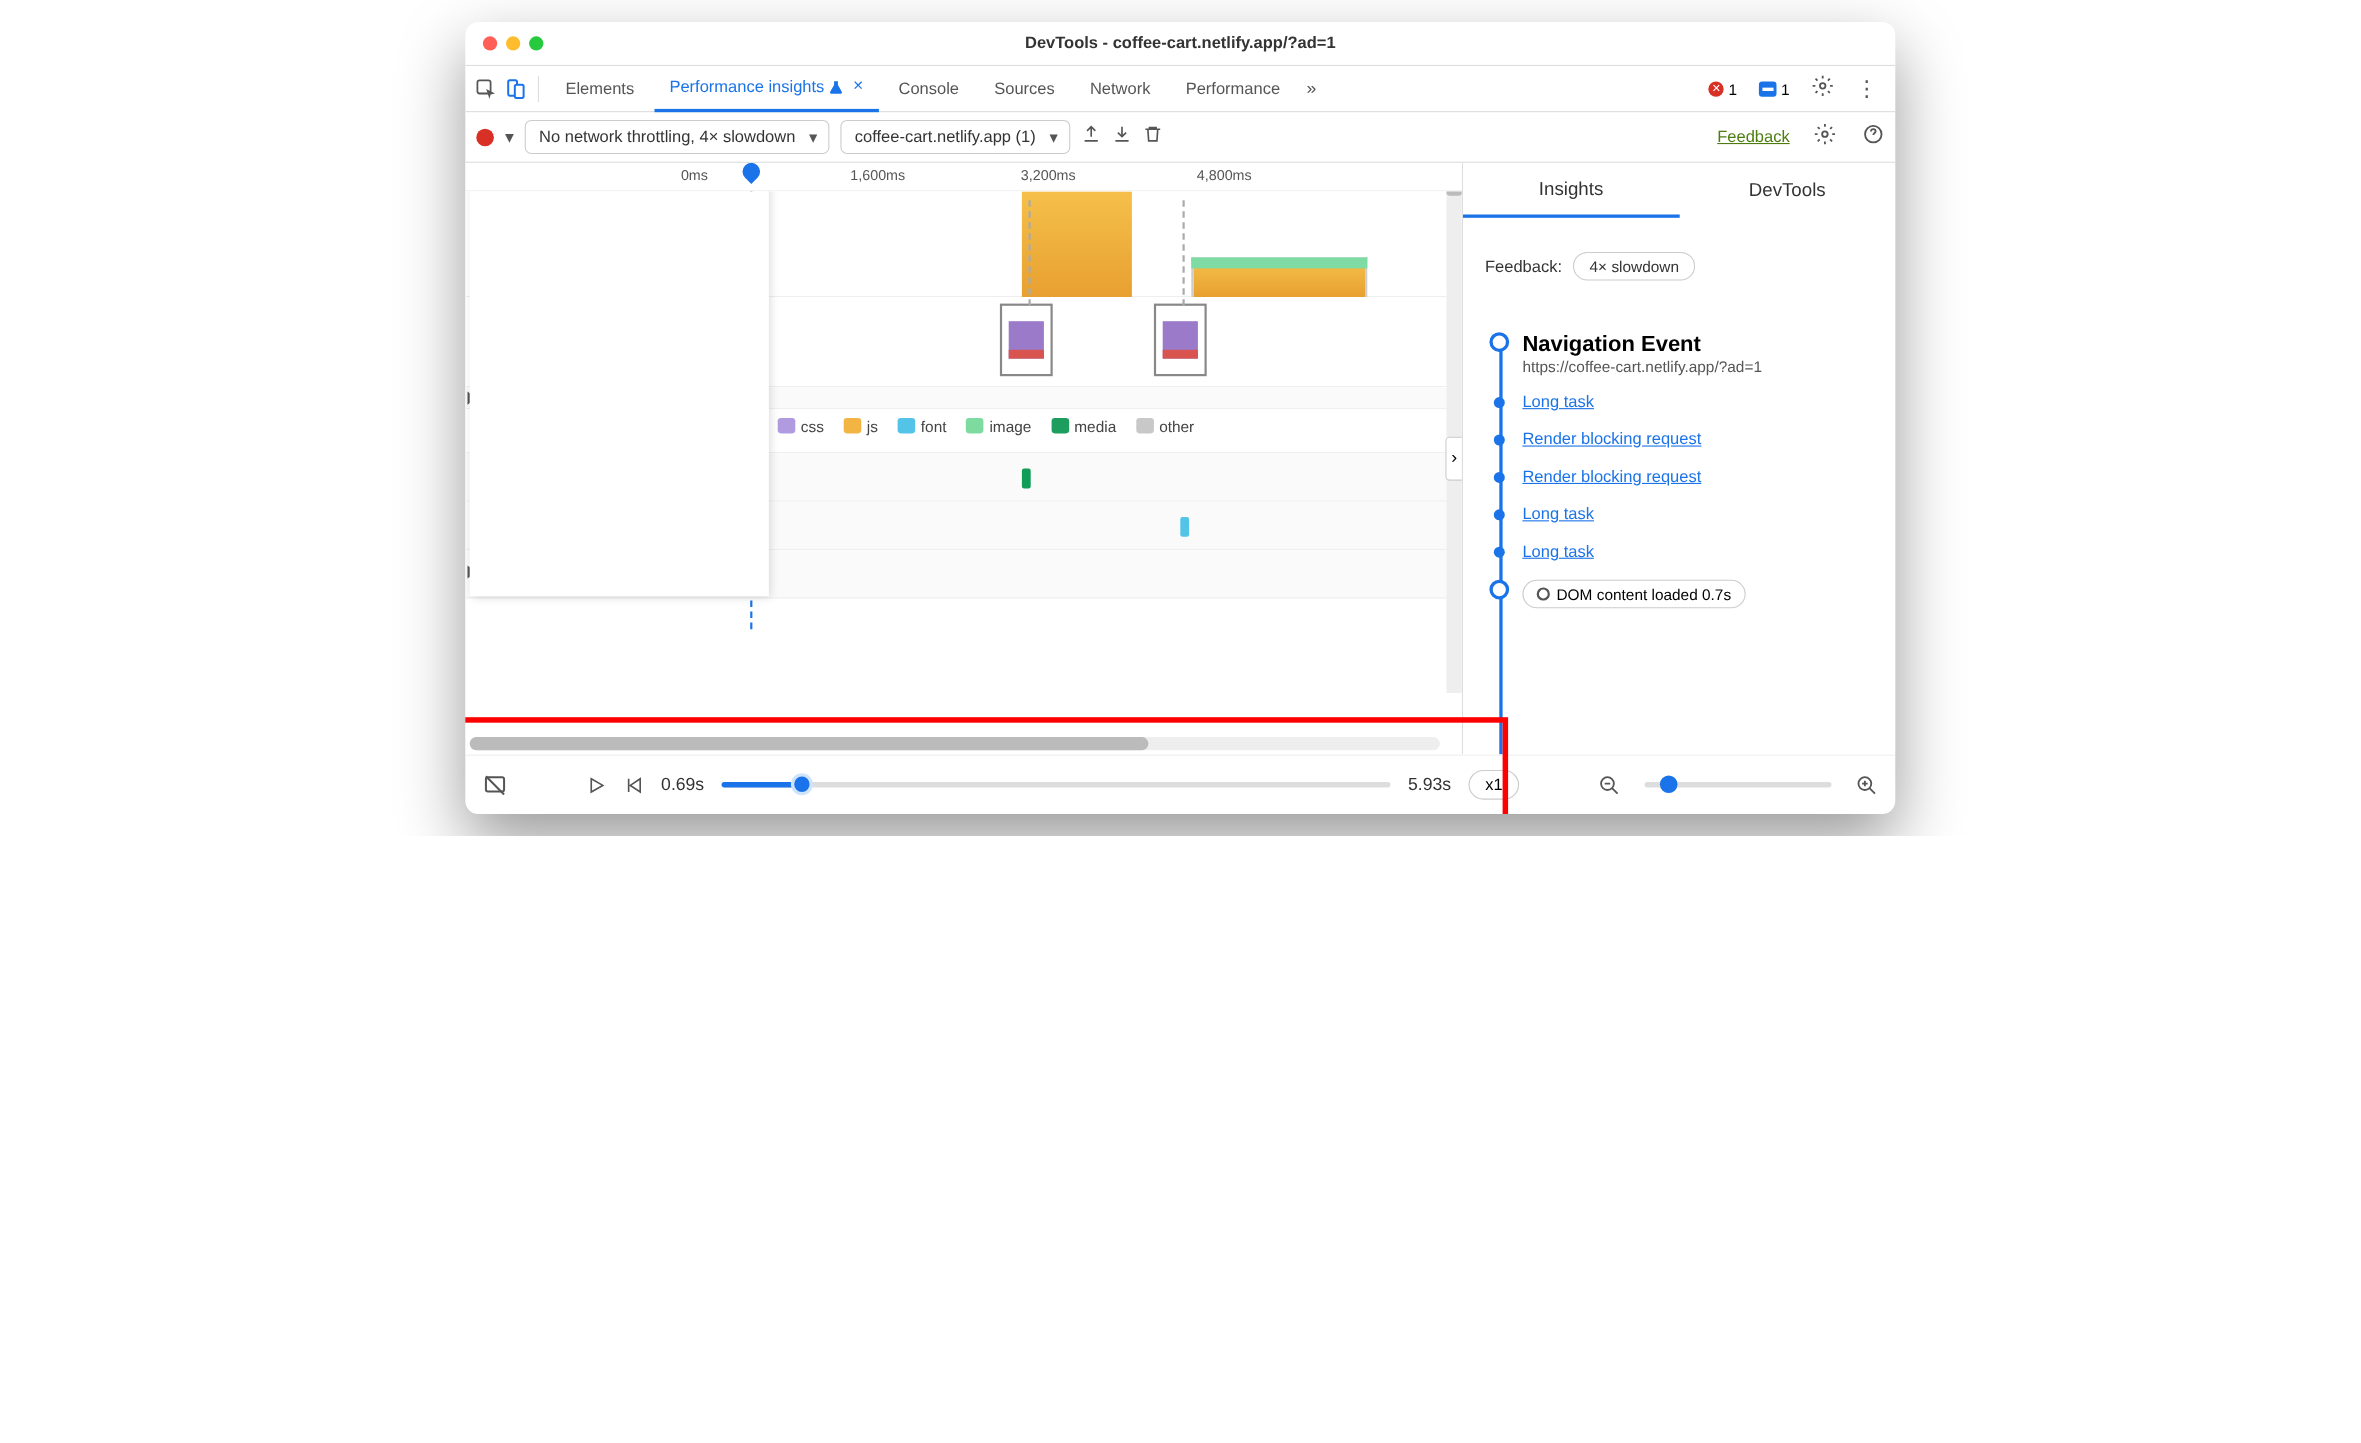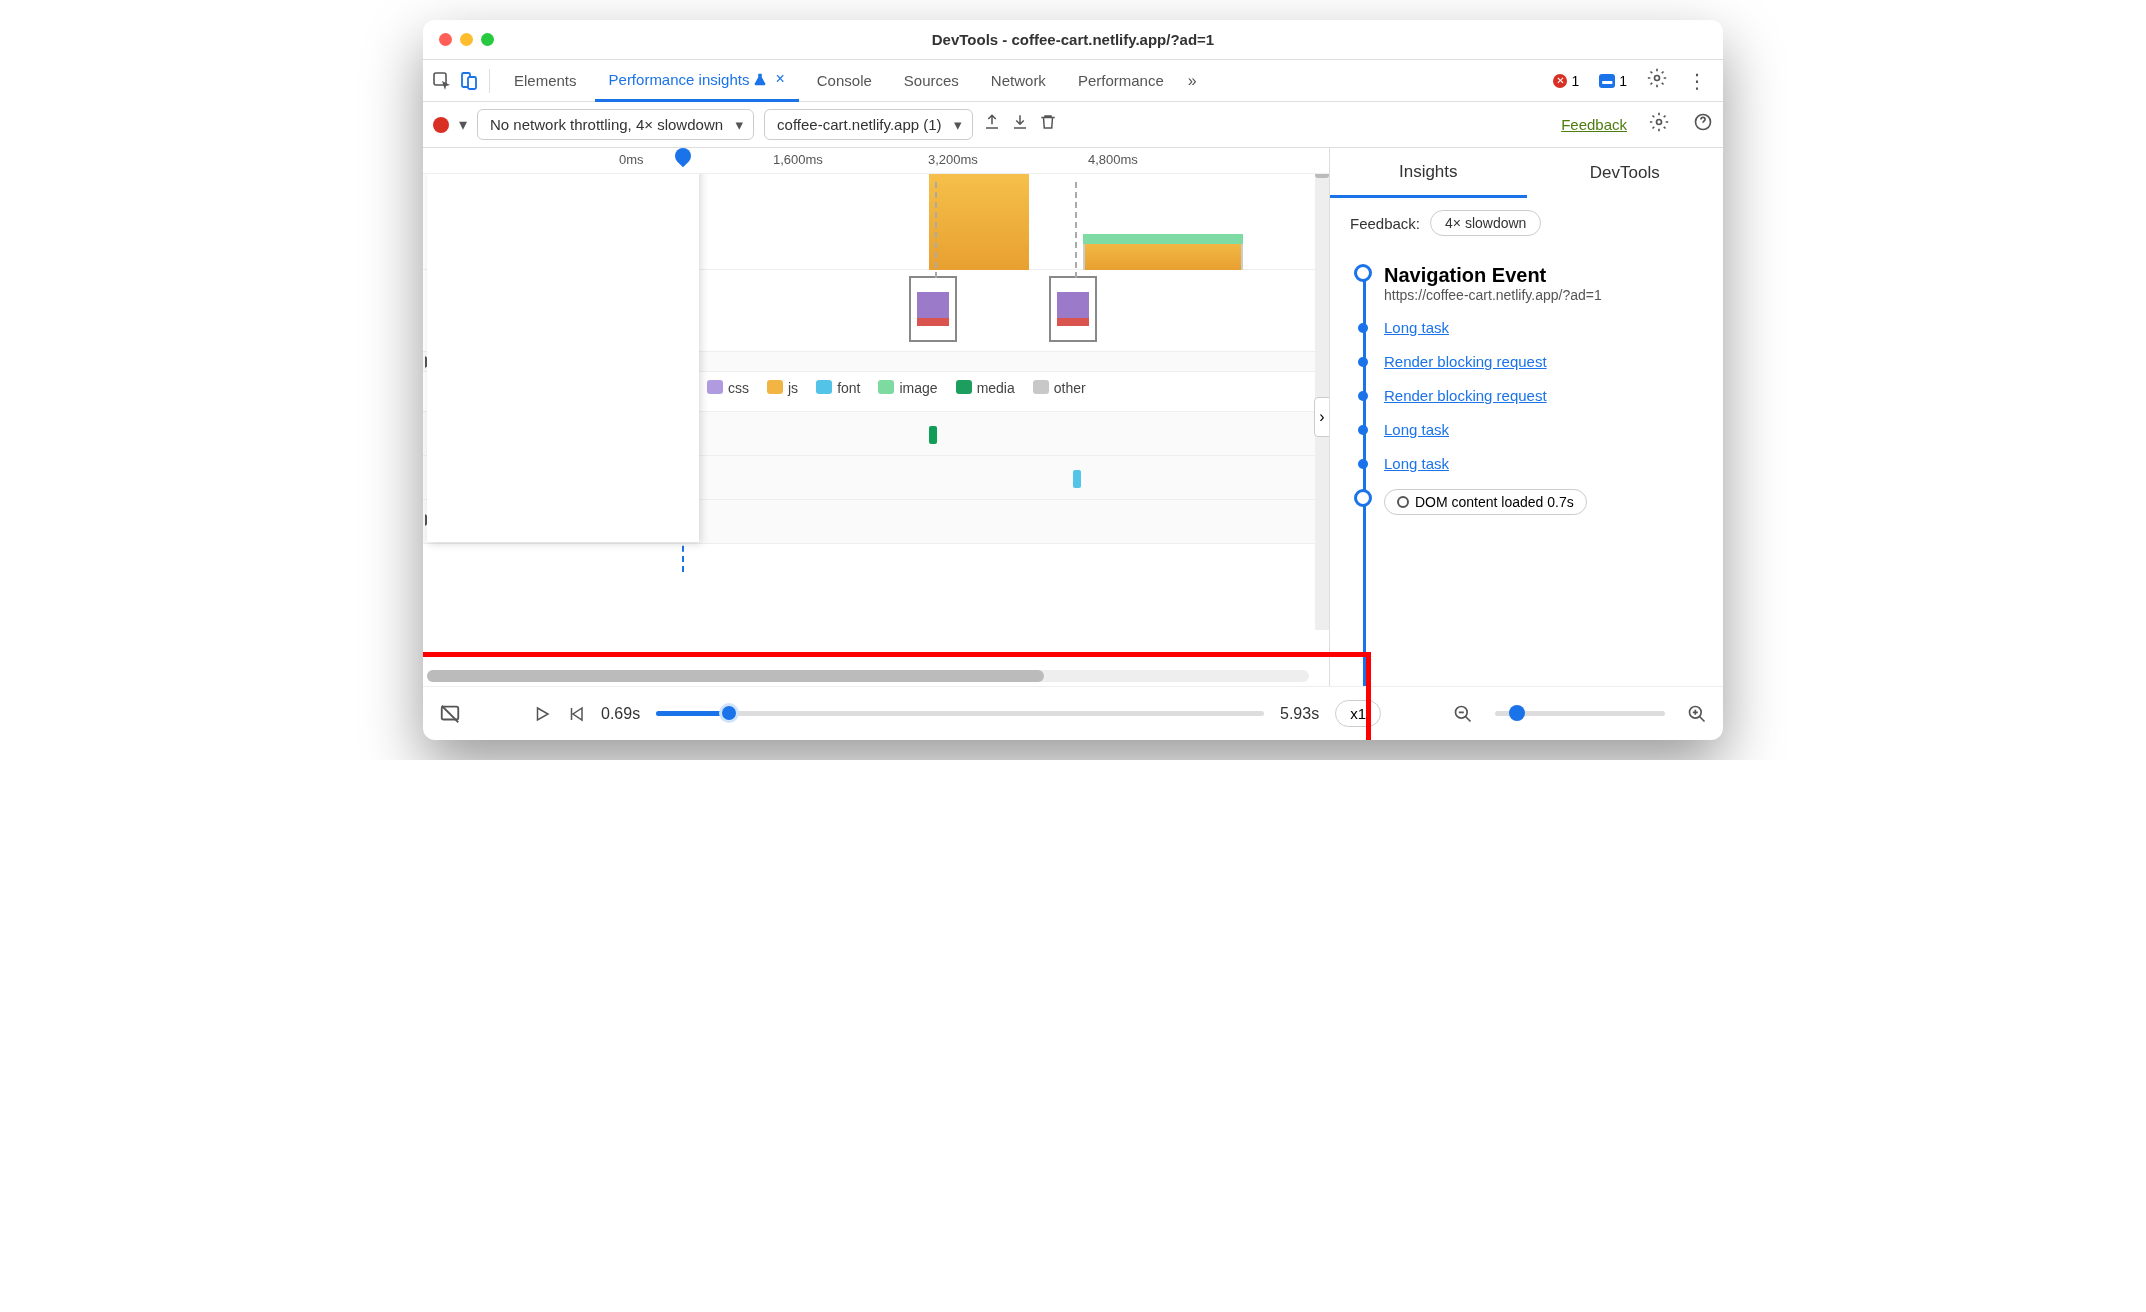--- a/index.html
+++ b/index.html
@@ -161,21 +161,21 @@
       border-left: 8px solid #555;
     }
 
     
     .vscroll { position: absolute; right: 0; top: 0; width: 14px; height: 100%; background: #eee; }
     .vscroll-thumb { position: absolute; top: 0; width: 14px; height: 60px; background: #bbb; border-radius: 3px; }
     .hscroll { position: absolute; left: 4px; right: 20px; bottom: 0; height: 12px; background: #eee; border-radius: 6px; }
     .hscroll-thumb { position: absolute; left: 0; height: 12px; width: 70%; background: #bbb; border-radius: 6px; }
 
     
-    .sidepanel { width: 394px; border-left: 1px solid #ddd; background: #fff; display: flex; flex-direction: column; overflow: hidden; }
+    .sidepanel { width: 394px; border-left: 1px solid #ddd; background: #fff; display: flex; flex-direction: column; overflow: hidden; gap: 19px; }
     .sp-tabs { height: 50px; display: flex; }
     .sp-tab { flex: 1; display: flex; align-items: center; justify-content: center; font-size: 17px; color: #333; cursor: pointer; }
     .sp-tab.active { color: #333; border-bottom: 3px solid #1a73e8; font-weight: 500; }
     .sp-throttle { padding: 12px 20px; font-size: 15px; color: #333; display: flex; align-items: center; gap: 10px; }
     .pill-badge { border: 1px solid #ccc; border-radius: 20px; padding: 4px 14px; font-size: 14px; }
 
     .sp-timeline { flex: 1; position: relative; padding: 8px 16px 0 24px; overflow: hidden; }
     .sp-vline { position: absolute; left: 33px; top: 24px; width: 3px; bottom: 0; background: #1a73e8; }
     .sp-item { position: relative; padding: 8px 0 8px 30px; }
     .sp-dot { position: absolute; left: 4px; top: 12px; width: 10px; height: 10px; background: #1a73e8; border-radius: 50%; }

